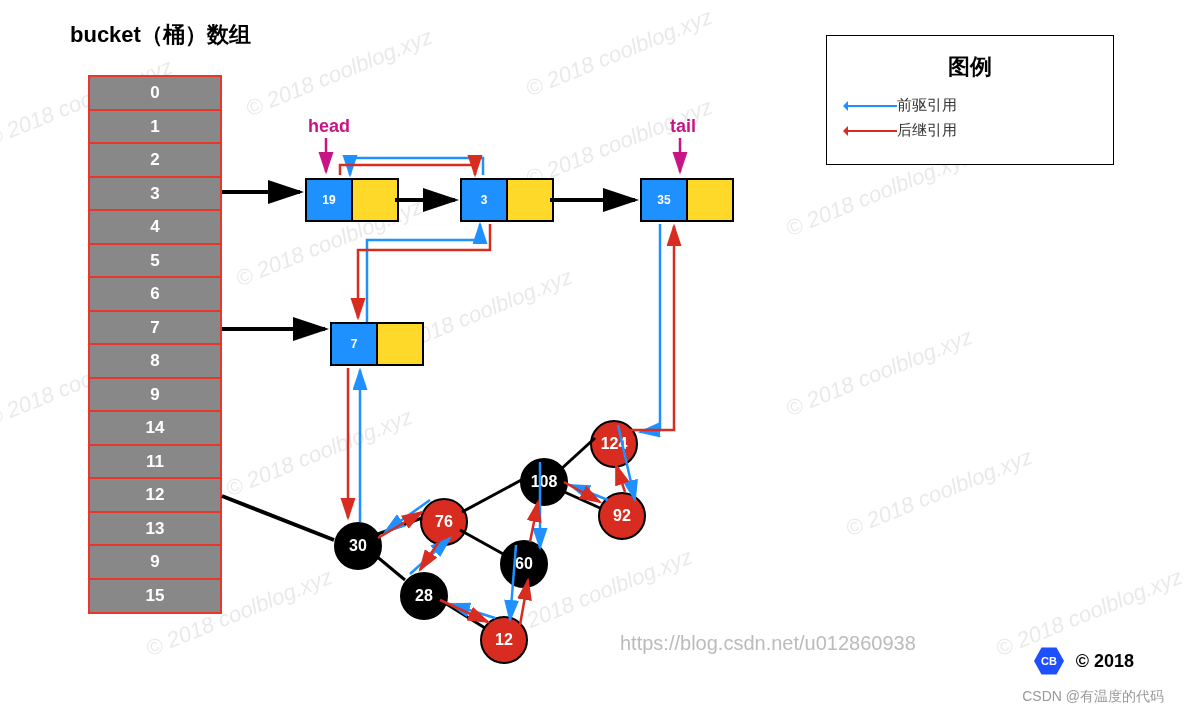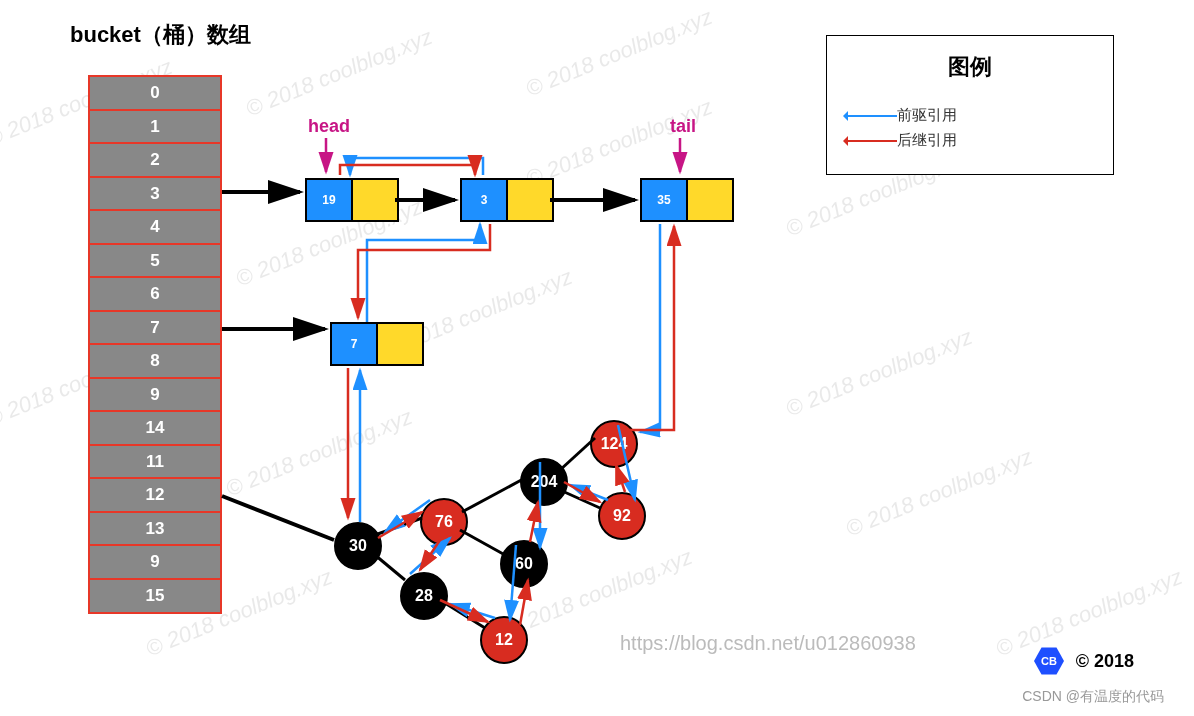--- a/index.html
+++ b/index.html
@@ -3,21 +3,21 @@
 <meta charset="utf-8">
 <style>
   html,body{margin:0;padding:0;background:#fff;font-family:Arial,Helvetica,sans-serif;}
   .canvas{position:relative;width:1194px;height:716px;overflow:hidden;}
   .watermark{position:absolute;color:#aaa;opacity:.25;font-size:22px;font-style:italic;transform:rotate(-22deg);white-space:nowrap;pointer-events:none;}
   .title{position:absolute;font-weight:bold;font-size:22px;color:#000;}
   .bucket-col{position:absolute;left:88px;top:75px;width:134px;}
   .bucket-cell{box-sizing:border-box;width:134px;height:36px;border:2.5px solid #e73728;background:#888;color:#fff;font-weight:bold;display:flex;align-items:center;justify-content:center;font-size:17px;margin-top:-2.5px;}
   .bucket-cell:first-child{margin-top:0;}
   .legend{position:absolute;right:80px;top:35px;width:250px;border:1.5px solid #000;padding:16px 18px 18px 18px;background:#fff;}
-  .legend-title{font-weight:bold;font-size:22px;text-align:center;margin-bottom:24px;}
+  .legend-title{font-weight:bold;font-size:22px;text-align:center;margin-bottom:14px;}
   .legend-row{display:flex;align-items:center;gap:0;font-size:15px;color:#333;margin:6px 0;}
   .legend-arrow{width:52px;height:2px;position:relative;flex:0 0 52px;}
   .legend-arrow.blue{background:#1e90ff;}
   .legend-arrow.red{background:#d82c20;}
   .legend-arrow::before{content:"";position:absolute;left:-7px;top:-4px;border:5px solid transparent;}
   .legend-arrow.blue::before{border-right-color:#1e90ff;}
   .legend-arrow.red::before{border-right-color:#d82c20;}
   .label{position:absolute;font-weight:bold;font-size:18px;}
   .label.head{color:#c71585;}
   .label.tail{color:#c71585;text-align:center;}
@@ -105,21 +105,21 @@
   <div class="listnode" style="left:330px;top:322px">
     <div class="ln-num">7</div>
     <div class="ln-ptr"></div>
   </div>
 
   <div class="treenode black" style="left:334px;top:522px">30</div>
   <div class="treenode red" style="left:420px;top:498px">76</div>
   <div class="treenode black" style="left:400px;top:572px">28</div>
   <div class="treenode red" style="left:480px;top:616px">12</div>
   <div class="treenode black" style="left:500px;top:540px">60</div>
-  <div class="treenode black" style="left:520px;top:458px">204</div>
+  <div class="treenode black" style="left:520px;top:458px">108</div>
   <div class="treenode red" style="left:598px;top:492px">92</div>
   <div class="treenode red" style="left:590px;top:420px">124</div>
 
   <svg class="lines">
     <defs>
       <marker id="ab" markerWidth="10" markerHeight="10" refX="8" refY="3" orient="auto">
           <path d="M0,0 L0,6 L9,3 z" fill="#000"></path>
         </marker>
       <marker id="ar" markerWidth="10" markerHeight="10" refX="8" refY="3" orient="auto">
           <path d="M0,0 L0,6 L9,3 z" fill="#d82c20"></path>

